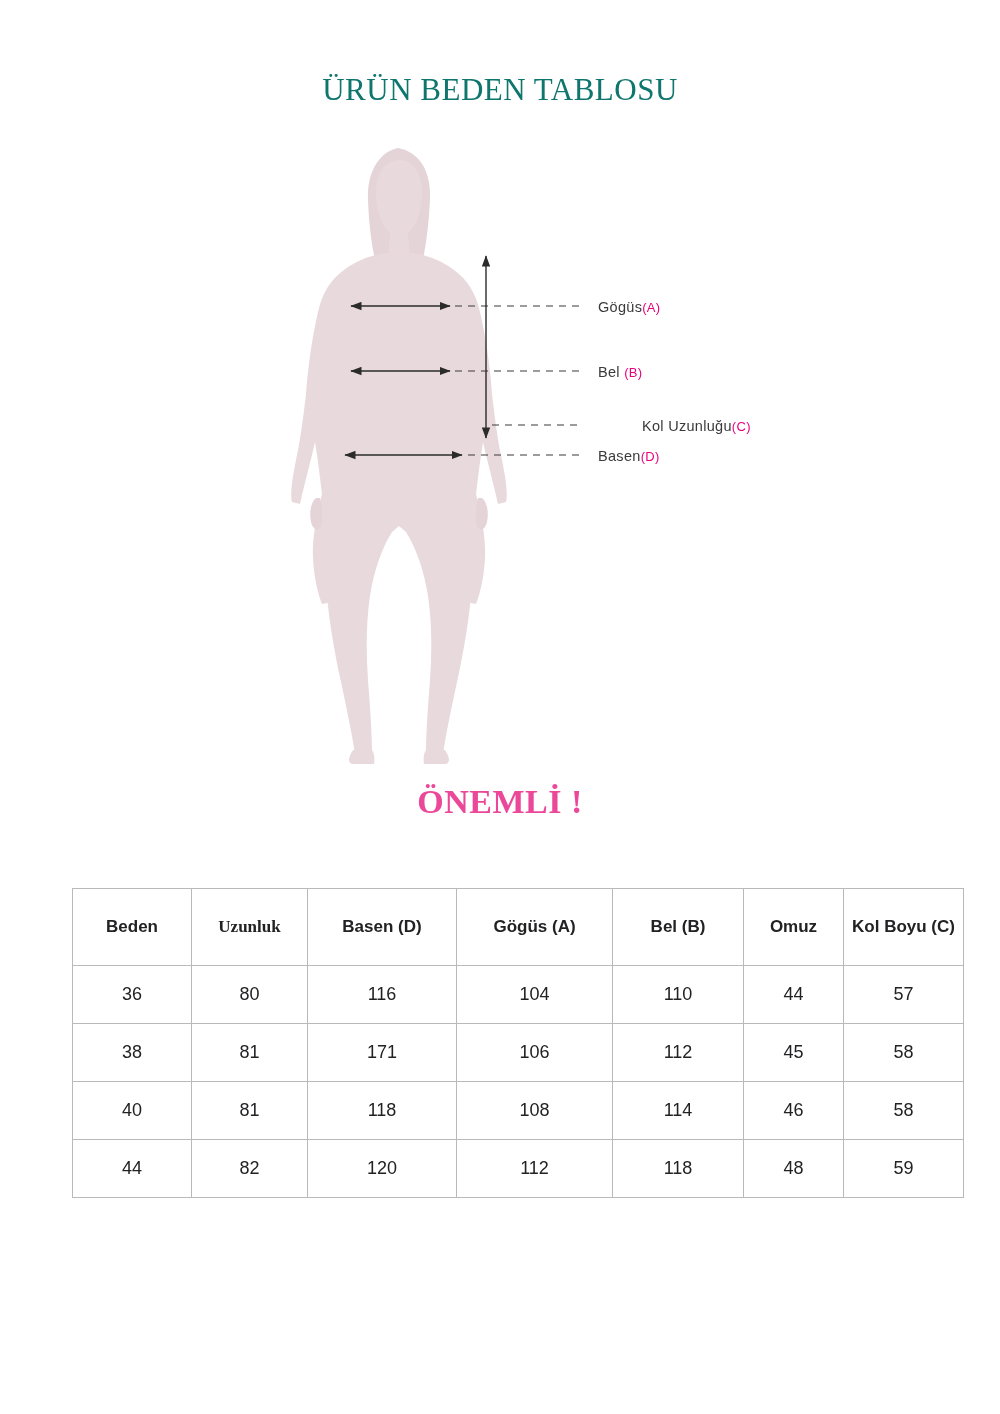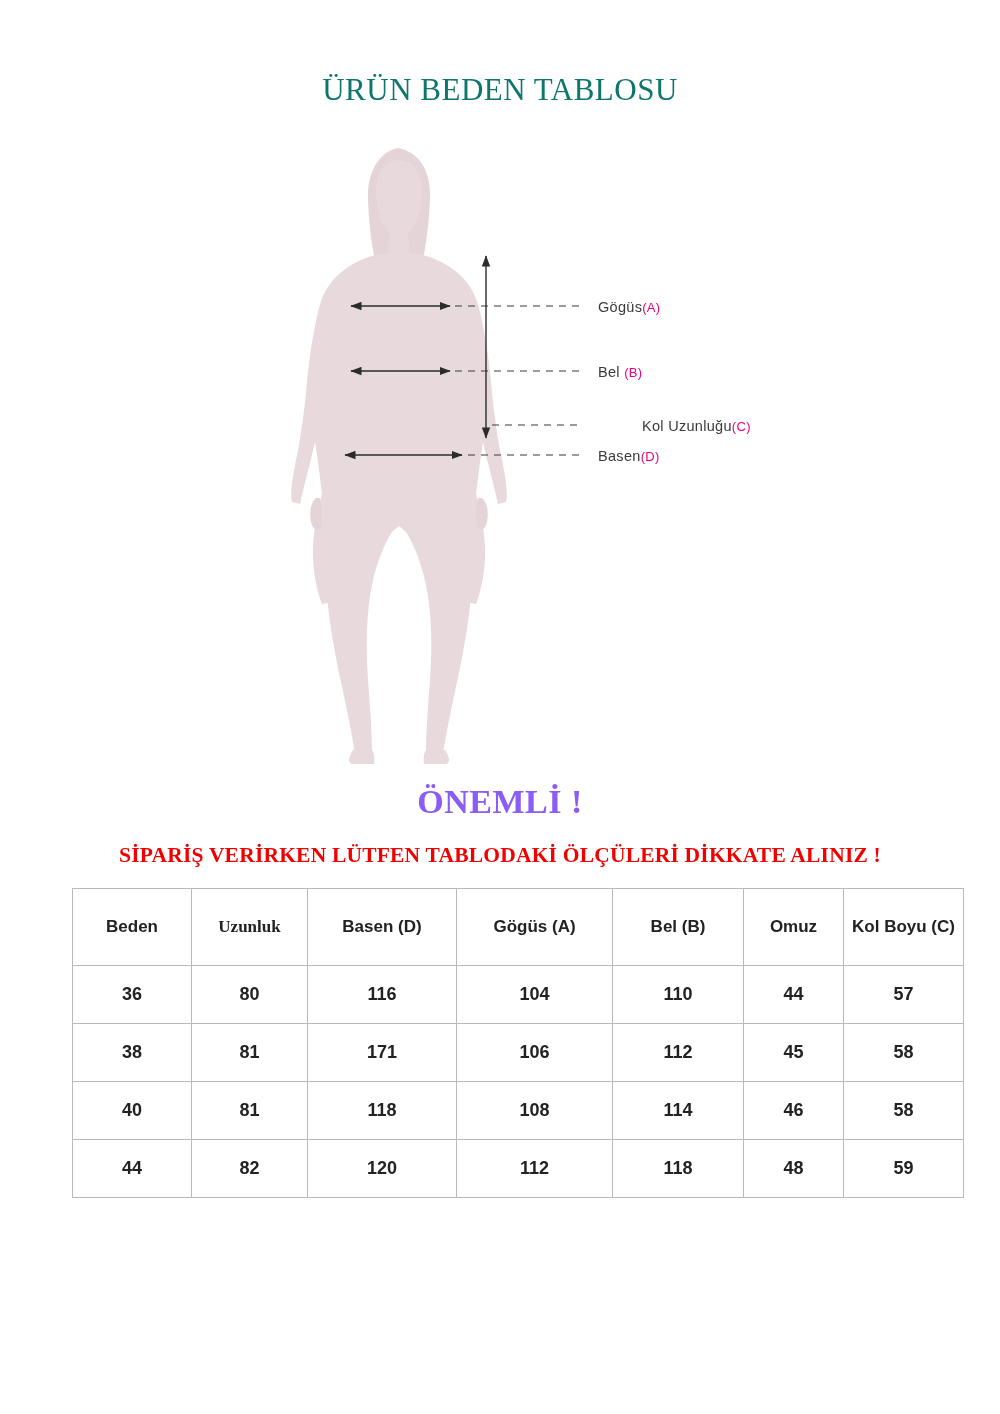--- a/index.html
+++ b/index.html
@@ -68,21 +68,21 @@
   .legend.l3 { top: 288px; margin-left: 44px; }
   .legend.l4 { top: 318px; }
 
   
   .onemli {
     position: absolute;
     top: 783px;
     left: 0;
     width: 1000px;
     text-align: center;
-    color: #8b5cf6;
+    color: #ec4899;
     font-family: "Liberation Serif", serif;
     font-weight: bold;
     font-size: 34px;
     letter-spacing: 0.5px;
   }
   .notice {
     position: absolute;
     top: 843px;
     left: 0;
     width: 1000px;
@@ -112,21 +112,21 @@
   .size-table th {
     font-size: 17px;
     font-weight: bold;
     height: 68px;
     line-height: 1.25;
     padding: 4px 2px;
   }
   .size-table td {
     font-size: 18px;
     height: 55px;
-    font-weight: bold;
+    font-weight: normal;
   }
   .col-beden   { width: 114px; }
   .col-uzunluk { width: 111px; font-family: Liberation Serif, serif; }
   .col-basen   { width: 144px; }
   .col-gogus   { width: 151px; }
   .col-bel     { width: 126px; }
   .col-omuz    { width: 95px; }
   .col-kol     { width: 115px; }
 </style>
 </head>
@@ -235,21 +235,20 @@
     </div>
     <div class="legend l3">
       <span>Kol Uzunluğu</span><span class="code">(C)</span>
     </div>
     <div class="legend l4">
       <span>Basen</span><span class="code">(D)</span>
     </div>
   </div>
 
   <div class="onemli">ÖNEMLİ !</div>
-  <div class="notice">SİPARİŞ VERİRKEN LÜTFEN TABLODAKİ ÖLÇÜLERİ DİKKATE ALINIZ !</div>
 
   <table class="size-table">
     <thead>
       <tr>
         <th class="col-beden">Beden</th>
         <th class="col-uzunluk">Uzunluk</th>
         <th class="col-basen">Basen (D)</th>
         <th class="col-gogus">Gögüs (A)</th>
         <th class="col-bel">Bel (B)</th>
         <th class="col-omuz">Omuz</th>

